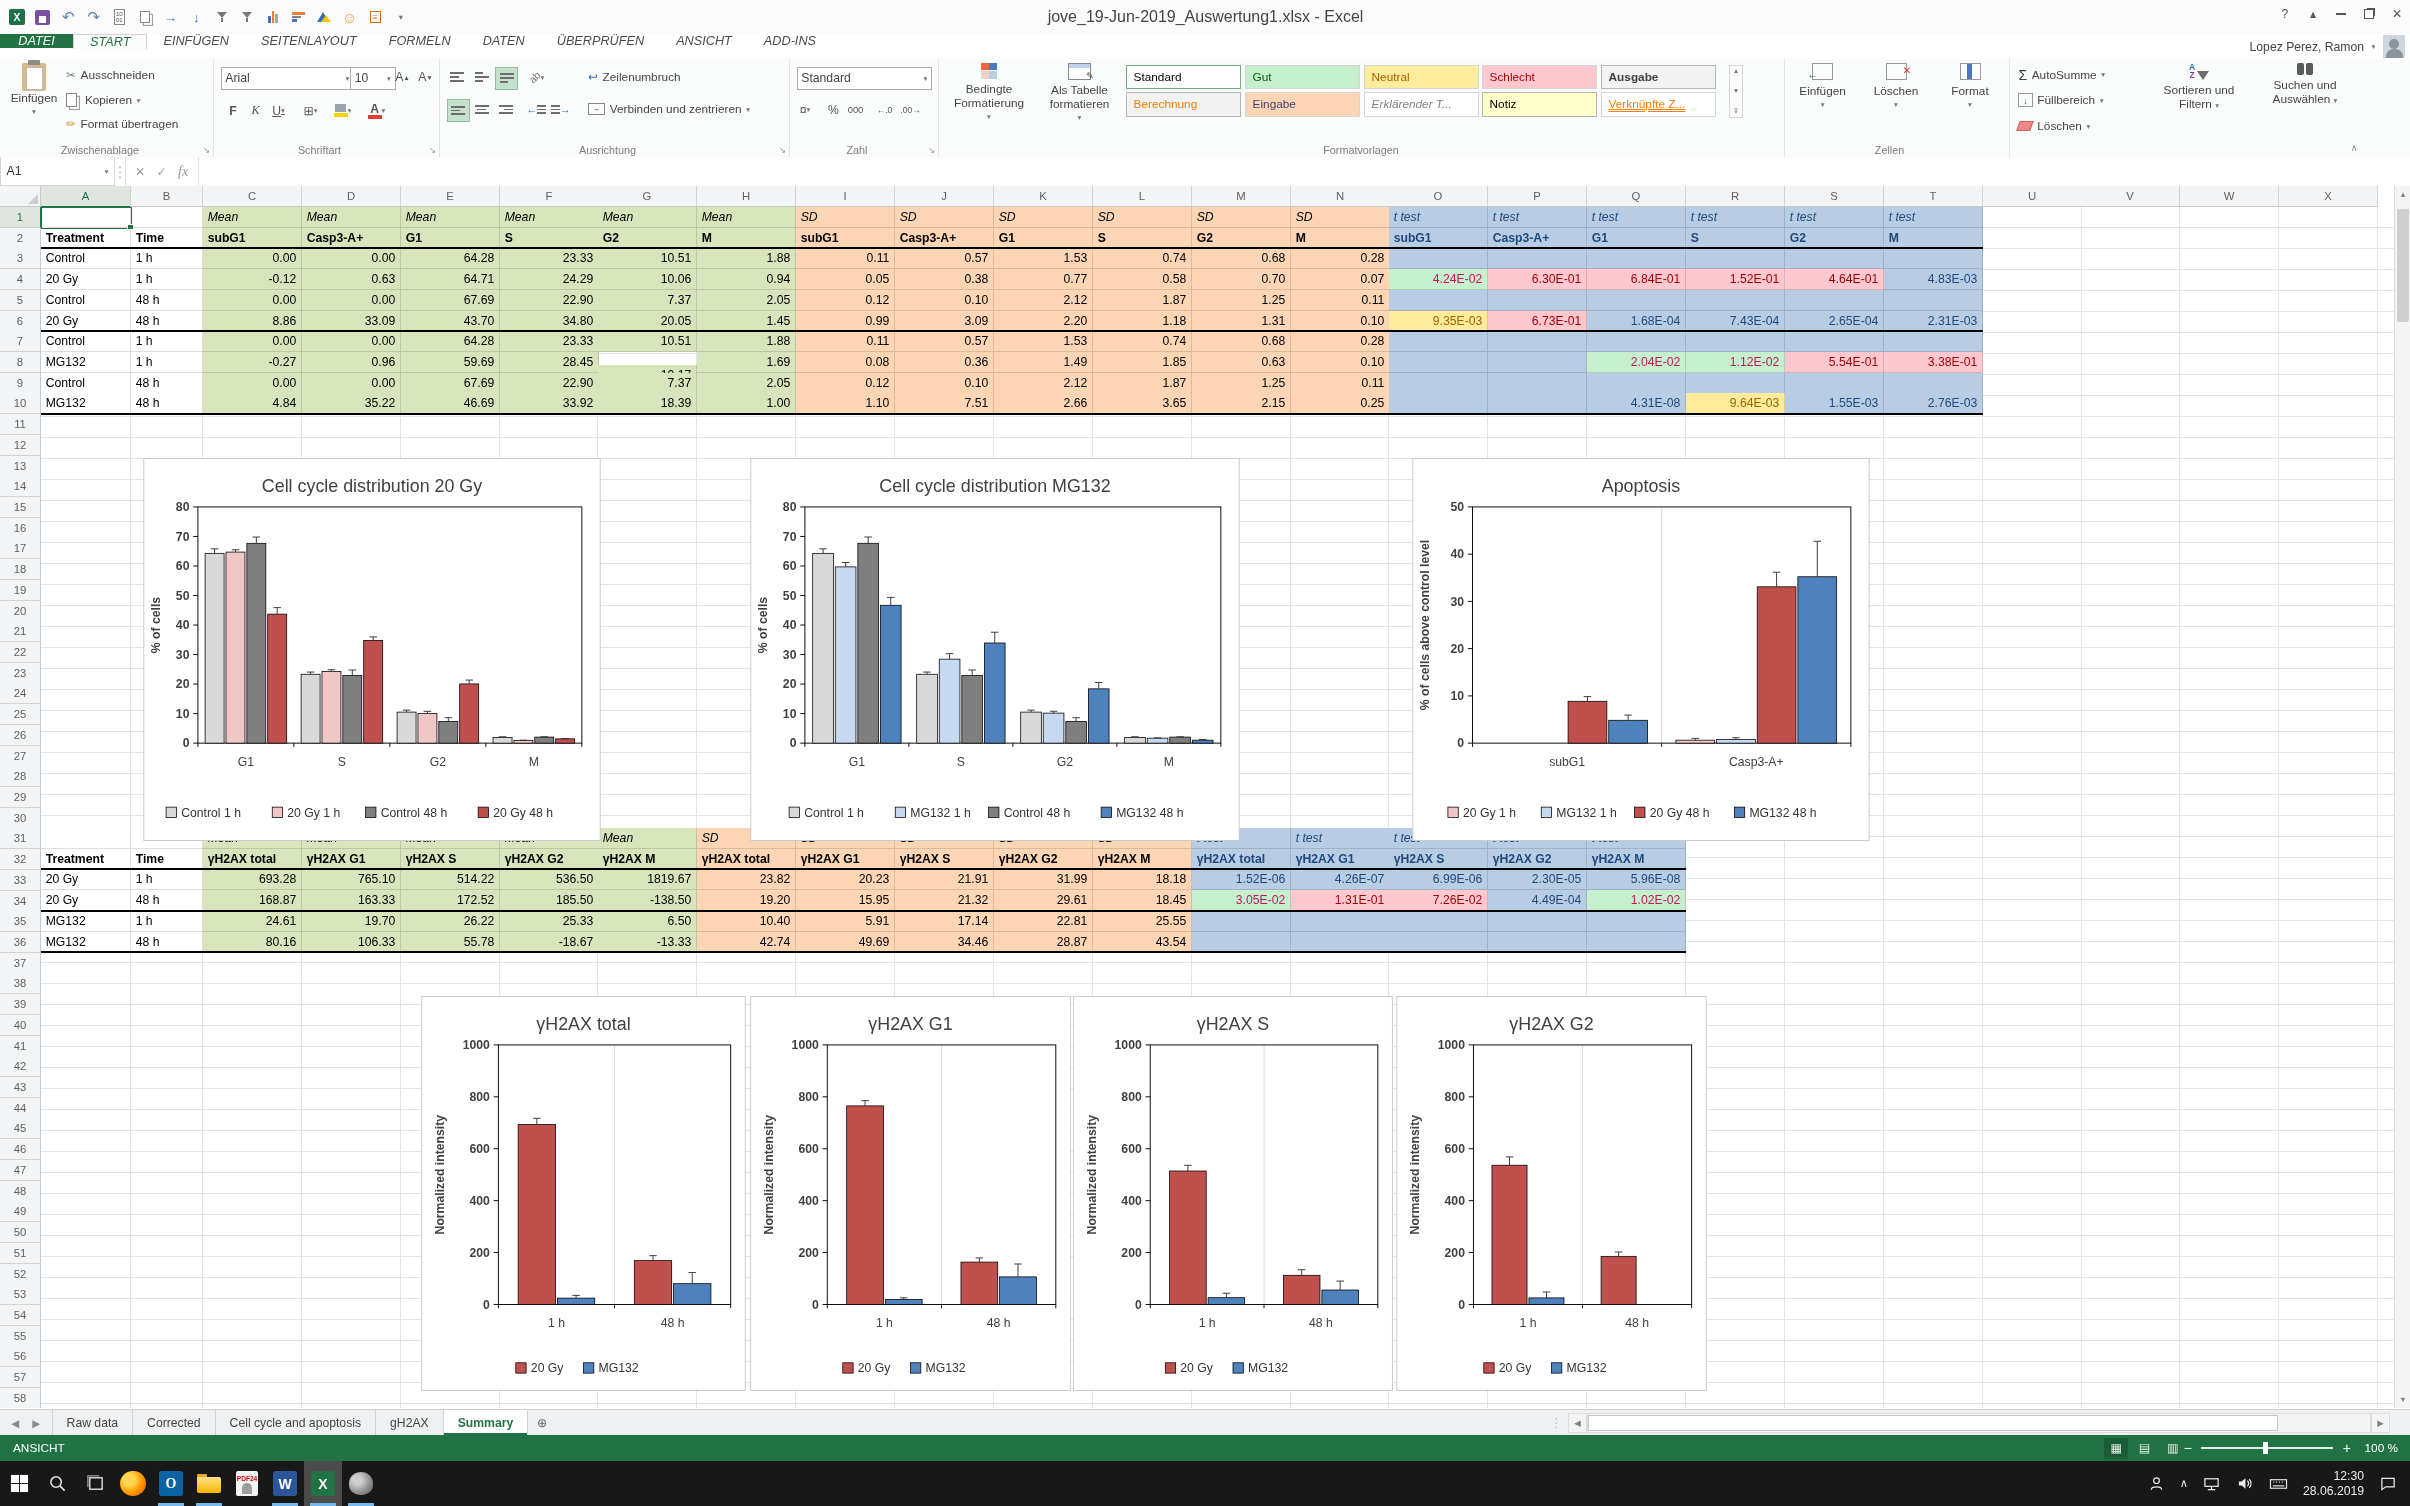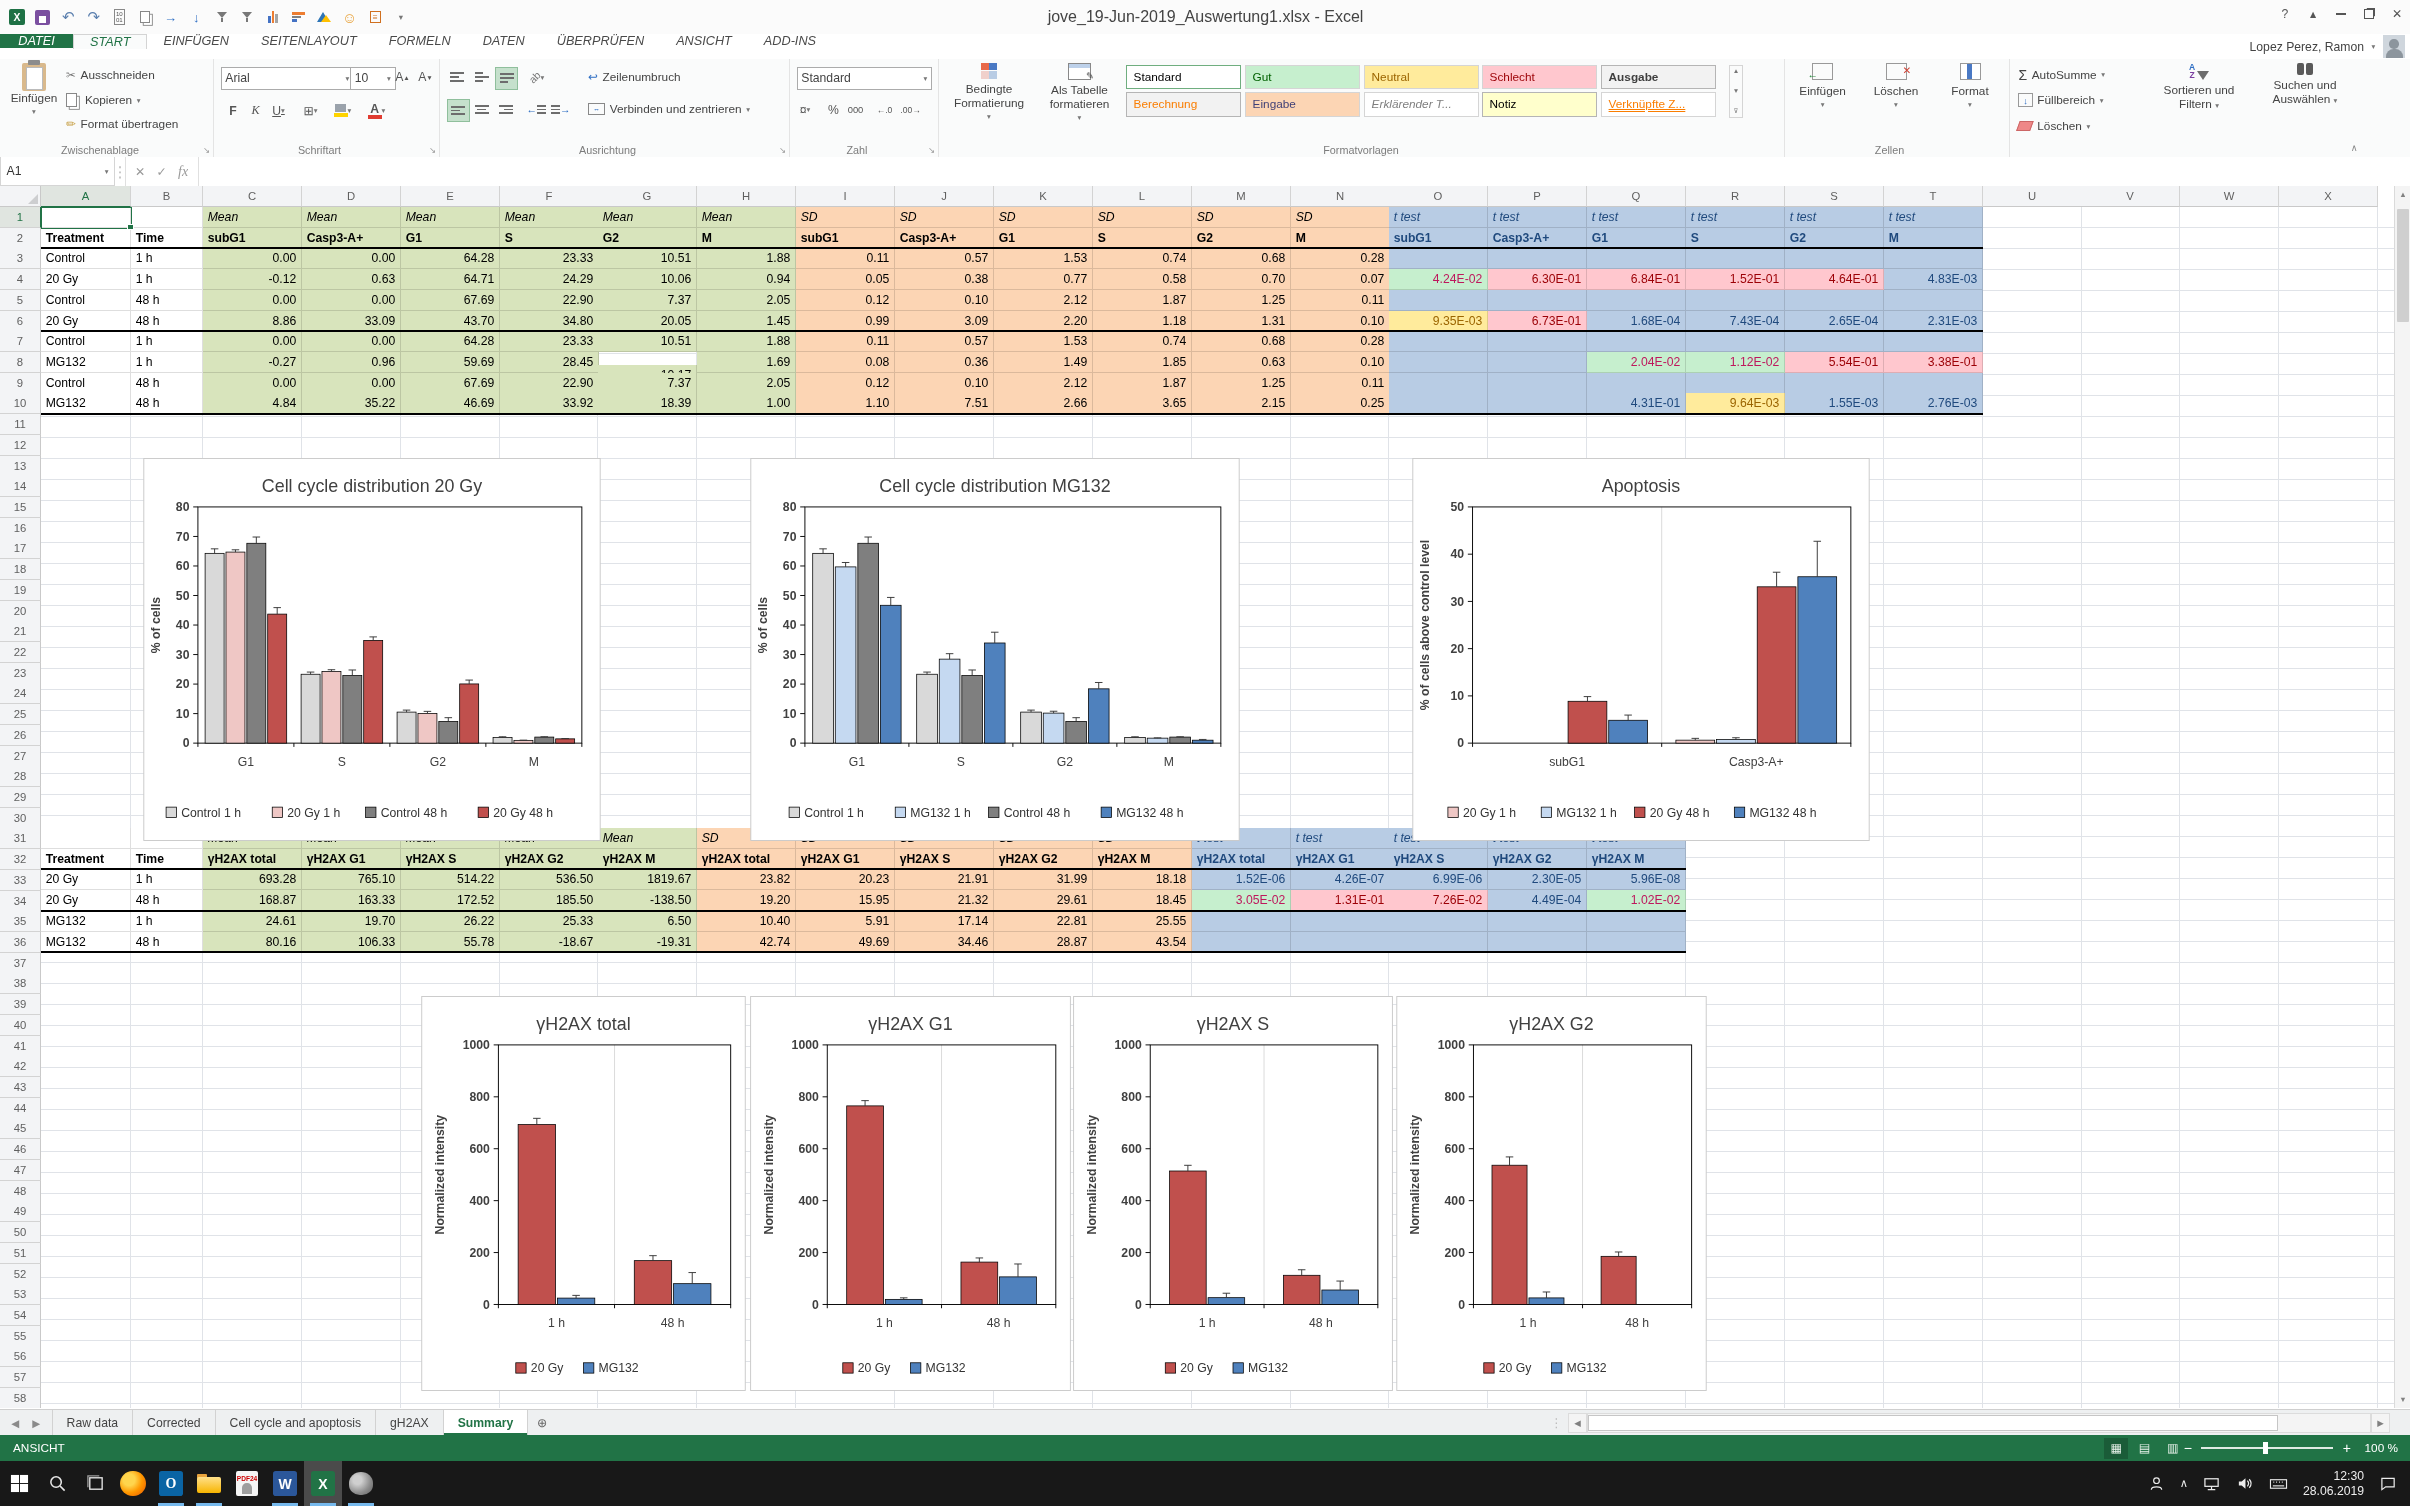--- a/index.html
+++ b/index.html
@@ -766,21 +766,21 @@
           <div class="cell bg-mean num" style="left: 557px; top: 186px; width: 99px; height: 21px;">18.39</div>
           <div class="cell bg-mean num" style="left: 656px; top: 186px; width: 99px; height: 21px;">1.00</div>
           <div class="cell bg-sd num" style="left: 755px; top: 186px; width: 99px; height: 21px;">1.10</div>
           <div class="cell bg-sd num" style="left: 854px; top: 186px; width: 99px; height: 21px;">7.51</div>
           <div class="cell bg-sd num" style="left: 953px; top: 186px; width: 99px; height: 21px;">2.66</div>
           <div class="cell bg-sd num" style="left: 1052px; top: 186px; width: 99px; height: 21px;">3.65</div>
           <div class="cell bg-sd num" style="left: 1151px; top: 186px; width: 99px; height: 21px;">2.15</div>
           <div class="cell bg-sd num" style="left: 1250px; top: 186px; width: 99px; height: 21px;">0.25</div>
           <div class="cell bg-tt num" style="left: 1348px; top: 186px; width: 99px; height: 21px;"></div>
           <div class="cell bg-tt num" style="left: 1447px; top: 186px; width: 99px; height: 21px;"></div>
-          <div class="cell bg-tt num" style="left: 1546px; top: 186px; width: 99px; height: 21px;">4.31E-01</div>
+          <div class="cell bg-tt num" style="left: 1546px; top: 186px; width: 99px; height: 21px;">4.31E-08</div>
           <div class="cell st-neutral num" style="left: 1645px; top: 186px; width: 99px; height: 21px;">9.64E-03</div>
           <div class="cell bg-tt num" style="left: 1744px; top: 186px; width: 99px; height: 21px;">1.55E-03</div>
           <div class="cell bg-tt num" style="left: 1843px; top: 186px; width: 99px; height: 21px;">2.76E-03</div>
           <div class="thick" style="left: 0px; top: 40px; width: 1942px;"></div>
           <div class="thick" style="left: 0px; top: 123px; width: 1942px;"></div>
           <div class="thick" style="left: 0px; top: 206px; width: 1942px;"></div>
         </div>
         <div style="position: absolute; left: 0px; top: 621px; z-index: 2;">
           <div class="cell " style="left: 0px; top: 0px; width: 90px; height: 21px;"></div>
           <div class="cell " style="left: 90px; top: 0px; width: 72px; height: 21px;"></div>
@@ -866,21 +866,21 @@
           <div class="cell bg-tt num" style="left: 1250px; top: 83px; width: 99px; height: 21px;"></div>
           <div class="cell bg-tt num" style="left: 1348px; top: 83px; width: 99px; height: 21px;"></div>
           <div class="cell bg-tt num" style="left: 1447px; top: 83px; width: 99px; height: 21px;"></div>
           <div class="cell bg-tt num" style="left: 1546px; top: 83px; width: 99px; height: 21px;"></div>
           <div class="cell txt" style="left: 0px; top: 104px; width: 90px; height: 21px;">MG132</div>
           <div class="cell txt" style="left: 90px; top: 104px; width: 72px; height: 21px;">48 h</div>
           <div class="cell bg-mean num" style="left: 162px; top: 104px; width: 99px; height: 21px;">80.16</div>
           <div class="cell bg-mean num" style="left: 261px; top: 104px; width: 99px; height: 21px;">106.33</div>
           <div class="cell bg-mean num" style="left: 360px; top: 104px; width: 99px; height: 21px;">55.78</div>
           <div class="cell bg-mean num" style="left: 459px; top: 104px; width: 99px; height: 21px;">-18.67</div>
-          <div class="cell bg-mean num" style="left: 557px; top: 104px; width: 99px; height: 21px;">-19.31</div>
+          <div class="cell bg-mean num" style="left: 557px; top: 104px; width: 99px; height: 21px;">-13.33</div>
           <div class="cell bg-sd num" style="left: 656px; top: 104px; width: 99px; height: 21px;">42.74</div>
           <div class="cell bg-sd num" style="left: 755px; top: 104px; width: 99px; height: 21px;">49.69</div>
           <div class="cell bg-sd num" style="left: 854px; top: 104px; width: 99px; height: 21px;">34.46</div>
           <div class="cell bg-sd num" style="left: 953px; top: 104px; width: 99px; height: 21px;">28.87</div>
           <div class="cell bg-sd num" style="left: 1052px; top: 104px; width: 99px; height: 21px;">43.54</div>
           <div class="cell bg-tt num" style="left: 1151px; top: 104px; width: 99px; height: 21px;"></div>
           <div class="cell bg-tt num" style="left: 1250px; top: 104px; width: 99px; height: 21px;"></div>
           <div class="cell bg-tt num" style="left: 1348px; top: 104px; width: 99px; height: 21px;"></div>
           <div class="cell bg-tt num" style="left: 1447px; top: 104px; width: 99px; height: 21px;"></div>
           <div class="cell bg-tt num" style="left: 1546px; top: 104px; width: 99px; height: 21px;"></div>

